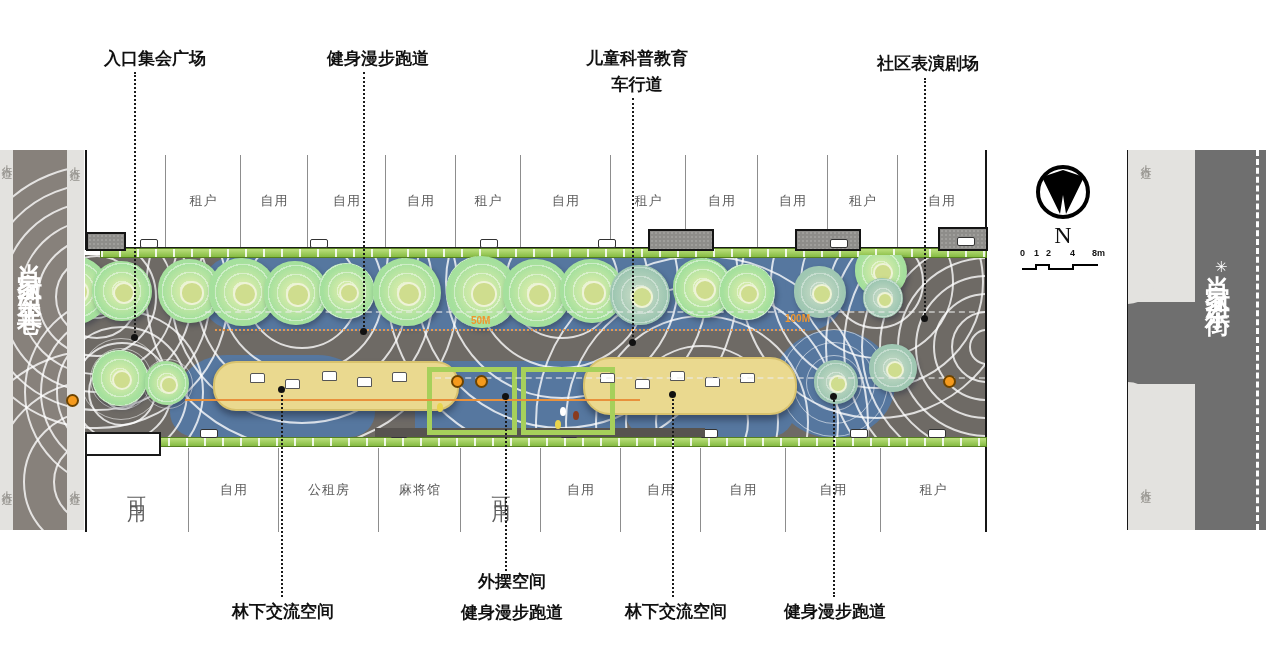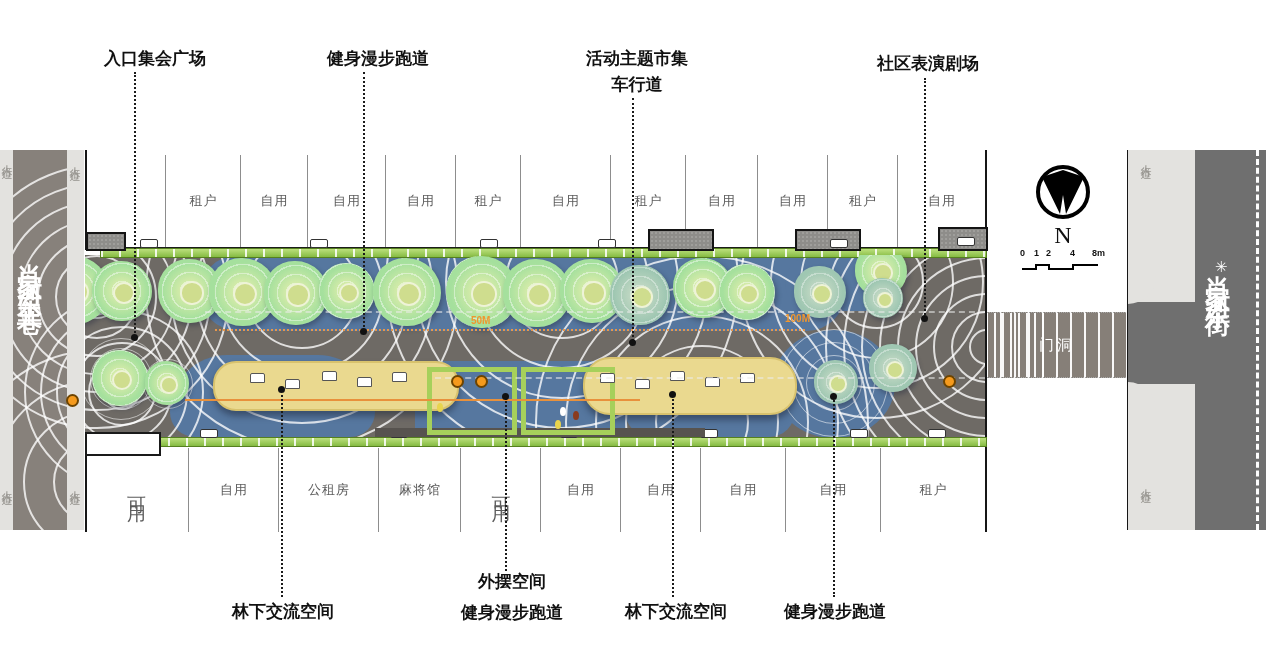--- a/index.html
+++ b/index.html
@@ -115,24 +115,20 @@
   <div class="flare" style="left:1128px;top:302px;width:68px;height:82px"></div>
   <div class="flare-round" style="left:1128px;top:276px;border-bottom-right-radius:100%"></div>
   <div class="flare-round" style="left:1128px;top:382px;border-top-right-radius:100%"></div>
   <div id="right-road"></div>
   <div class="centerline" style="left:1256px;top:150px;height:380px"></div>
   <div class="street-name" style="left:1202px;top:256px;font-size:25px">肖家河东街</div>
   <div class="star" style="left:1215px;top:258px">✳</div>
   <div class="swlabel" style="left:1140px;top:156px">人行道</div>
   <div class="swlabel" style="left:1140px;top:480px">人行道</div>
 
-  <div id="corridor">
-    <div class="dense"></div>
-    <span>门洞</span>
-  </div>
 
   <div class="band" id="rooms-top" style="left:85px;top:155px;width:900px;height:92px">
     <div class="cell" style="left:80px;width:75px">
         <span>租户</span>
       </div>
     <div class="cell" style="left:155px;width:67px">
         <span>自用</span>
       </div>
     <div class="cell" style="left:222px;width:78px">
         <span>自用</span>
@@ -390,21 +386,21 @@
   <div class="ldot" style="left:360px;top:328px"></div>
   <div class="ldot" style="left:629px;top:339px"></div>
   <div class="ldot" style="left:921px;top:315px"></div>
   <div class="ldot" style="left:278px;top:386px"></div>
   <div class="ldot" style="left:502px;top:393px"></div>
   <div class="ldot" style="left:669px;top:391px"></div>
   <div class="ldot" style="left:830px;top:393px"></div>
 
   <div class="anno" style="left:95px;top:47px;width:120px">入口集会广场</div>
   <div class="anno" style="left:318px;top:47px;width:120px">健身漫步跑道</div>
-  <div class="anno" style="left:577px;top:47px;width:120px">活动主题市集</div>
+  <div class="anno" style="left:577px;top:47px;width:120px">儿童科普教育</div>
   <div class="anno" style="left:577px;top:73px;width:120px">车行道</div>
   <div class="anno" style="left:868px;top:52px;width:120px">社区表演剧场</div>
   <div class="anno" style="left:223px;top:600px;width:120px">林下交流空间</div>
   <div class="anno" style="left:452px;top:570px;width:120px">外摆空间</div>
   <div class="anno" style="left:442px;top:601px;width:140px">健身漫步跑道</div>
   <div class="anno" style="left:616px;top:600px;width:120px">林下交流空间</div>
   <div class="anno" style="left:775px;top:600px;width:120px">健身漫步跑道</div>
 
   <div id="compass">
     <svg width="90" height="60" viewBox="0 0 90 60">

